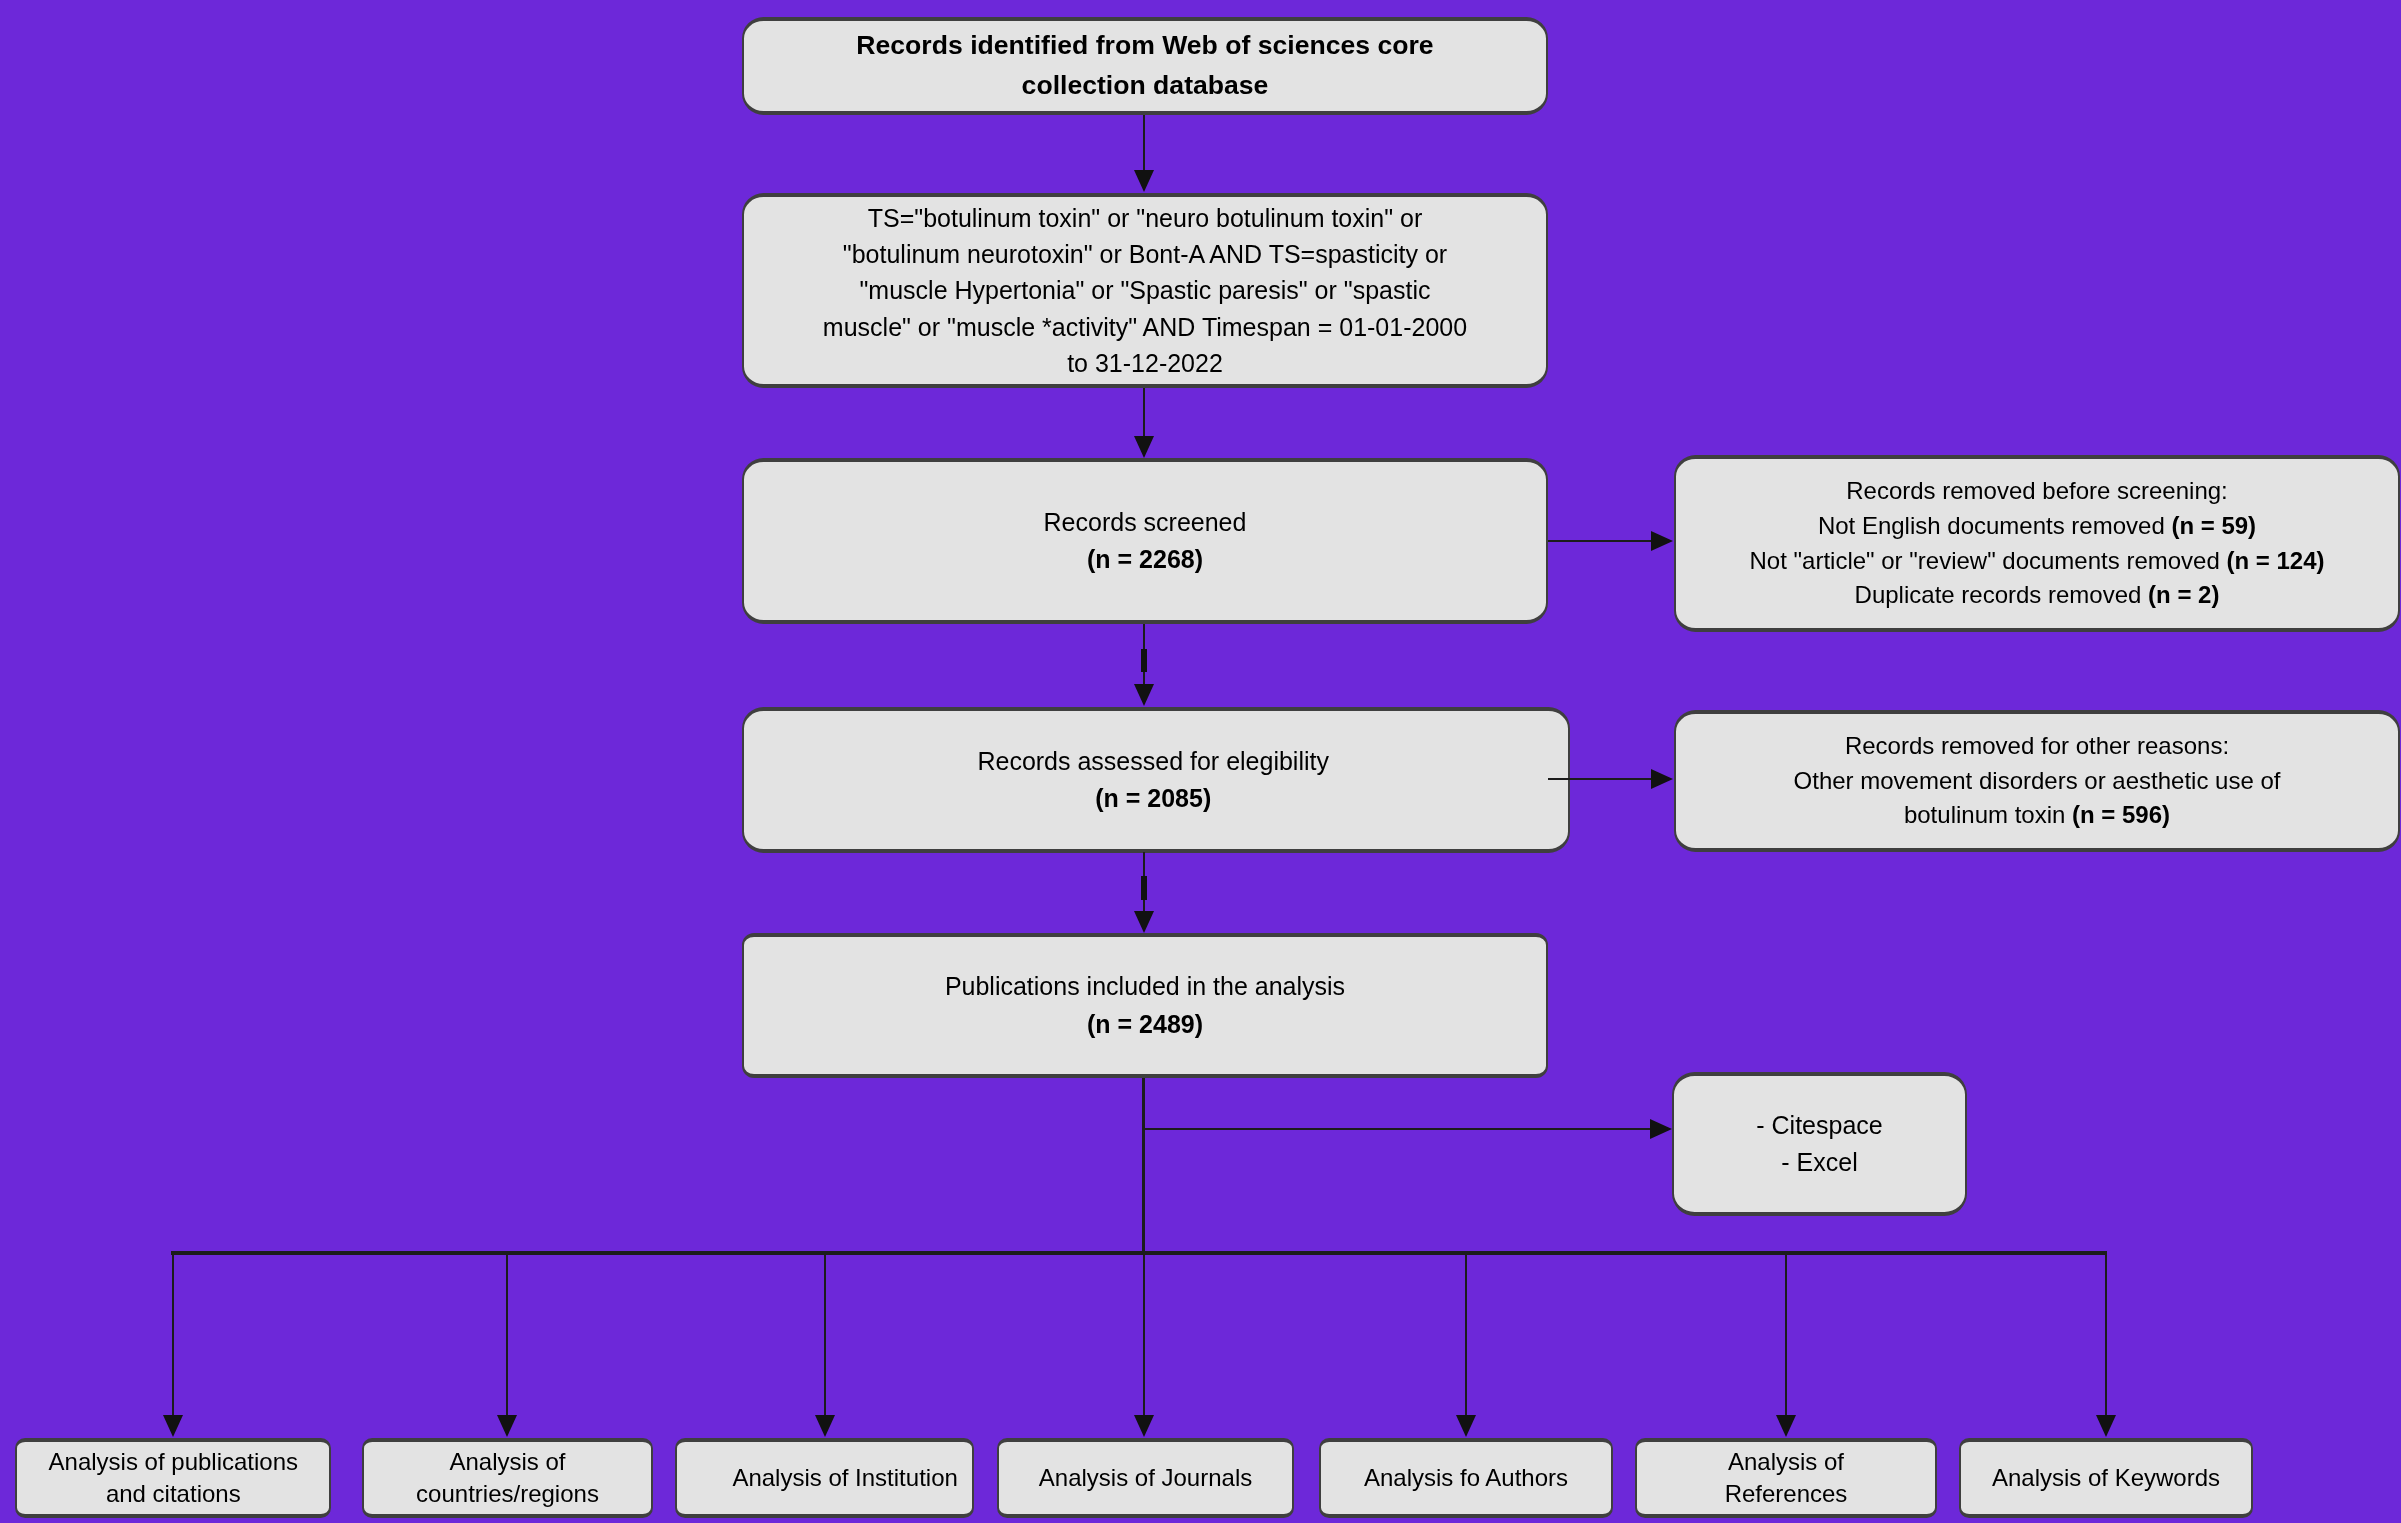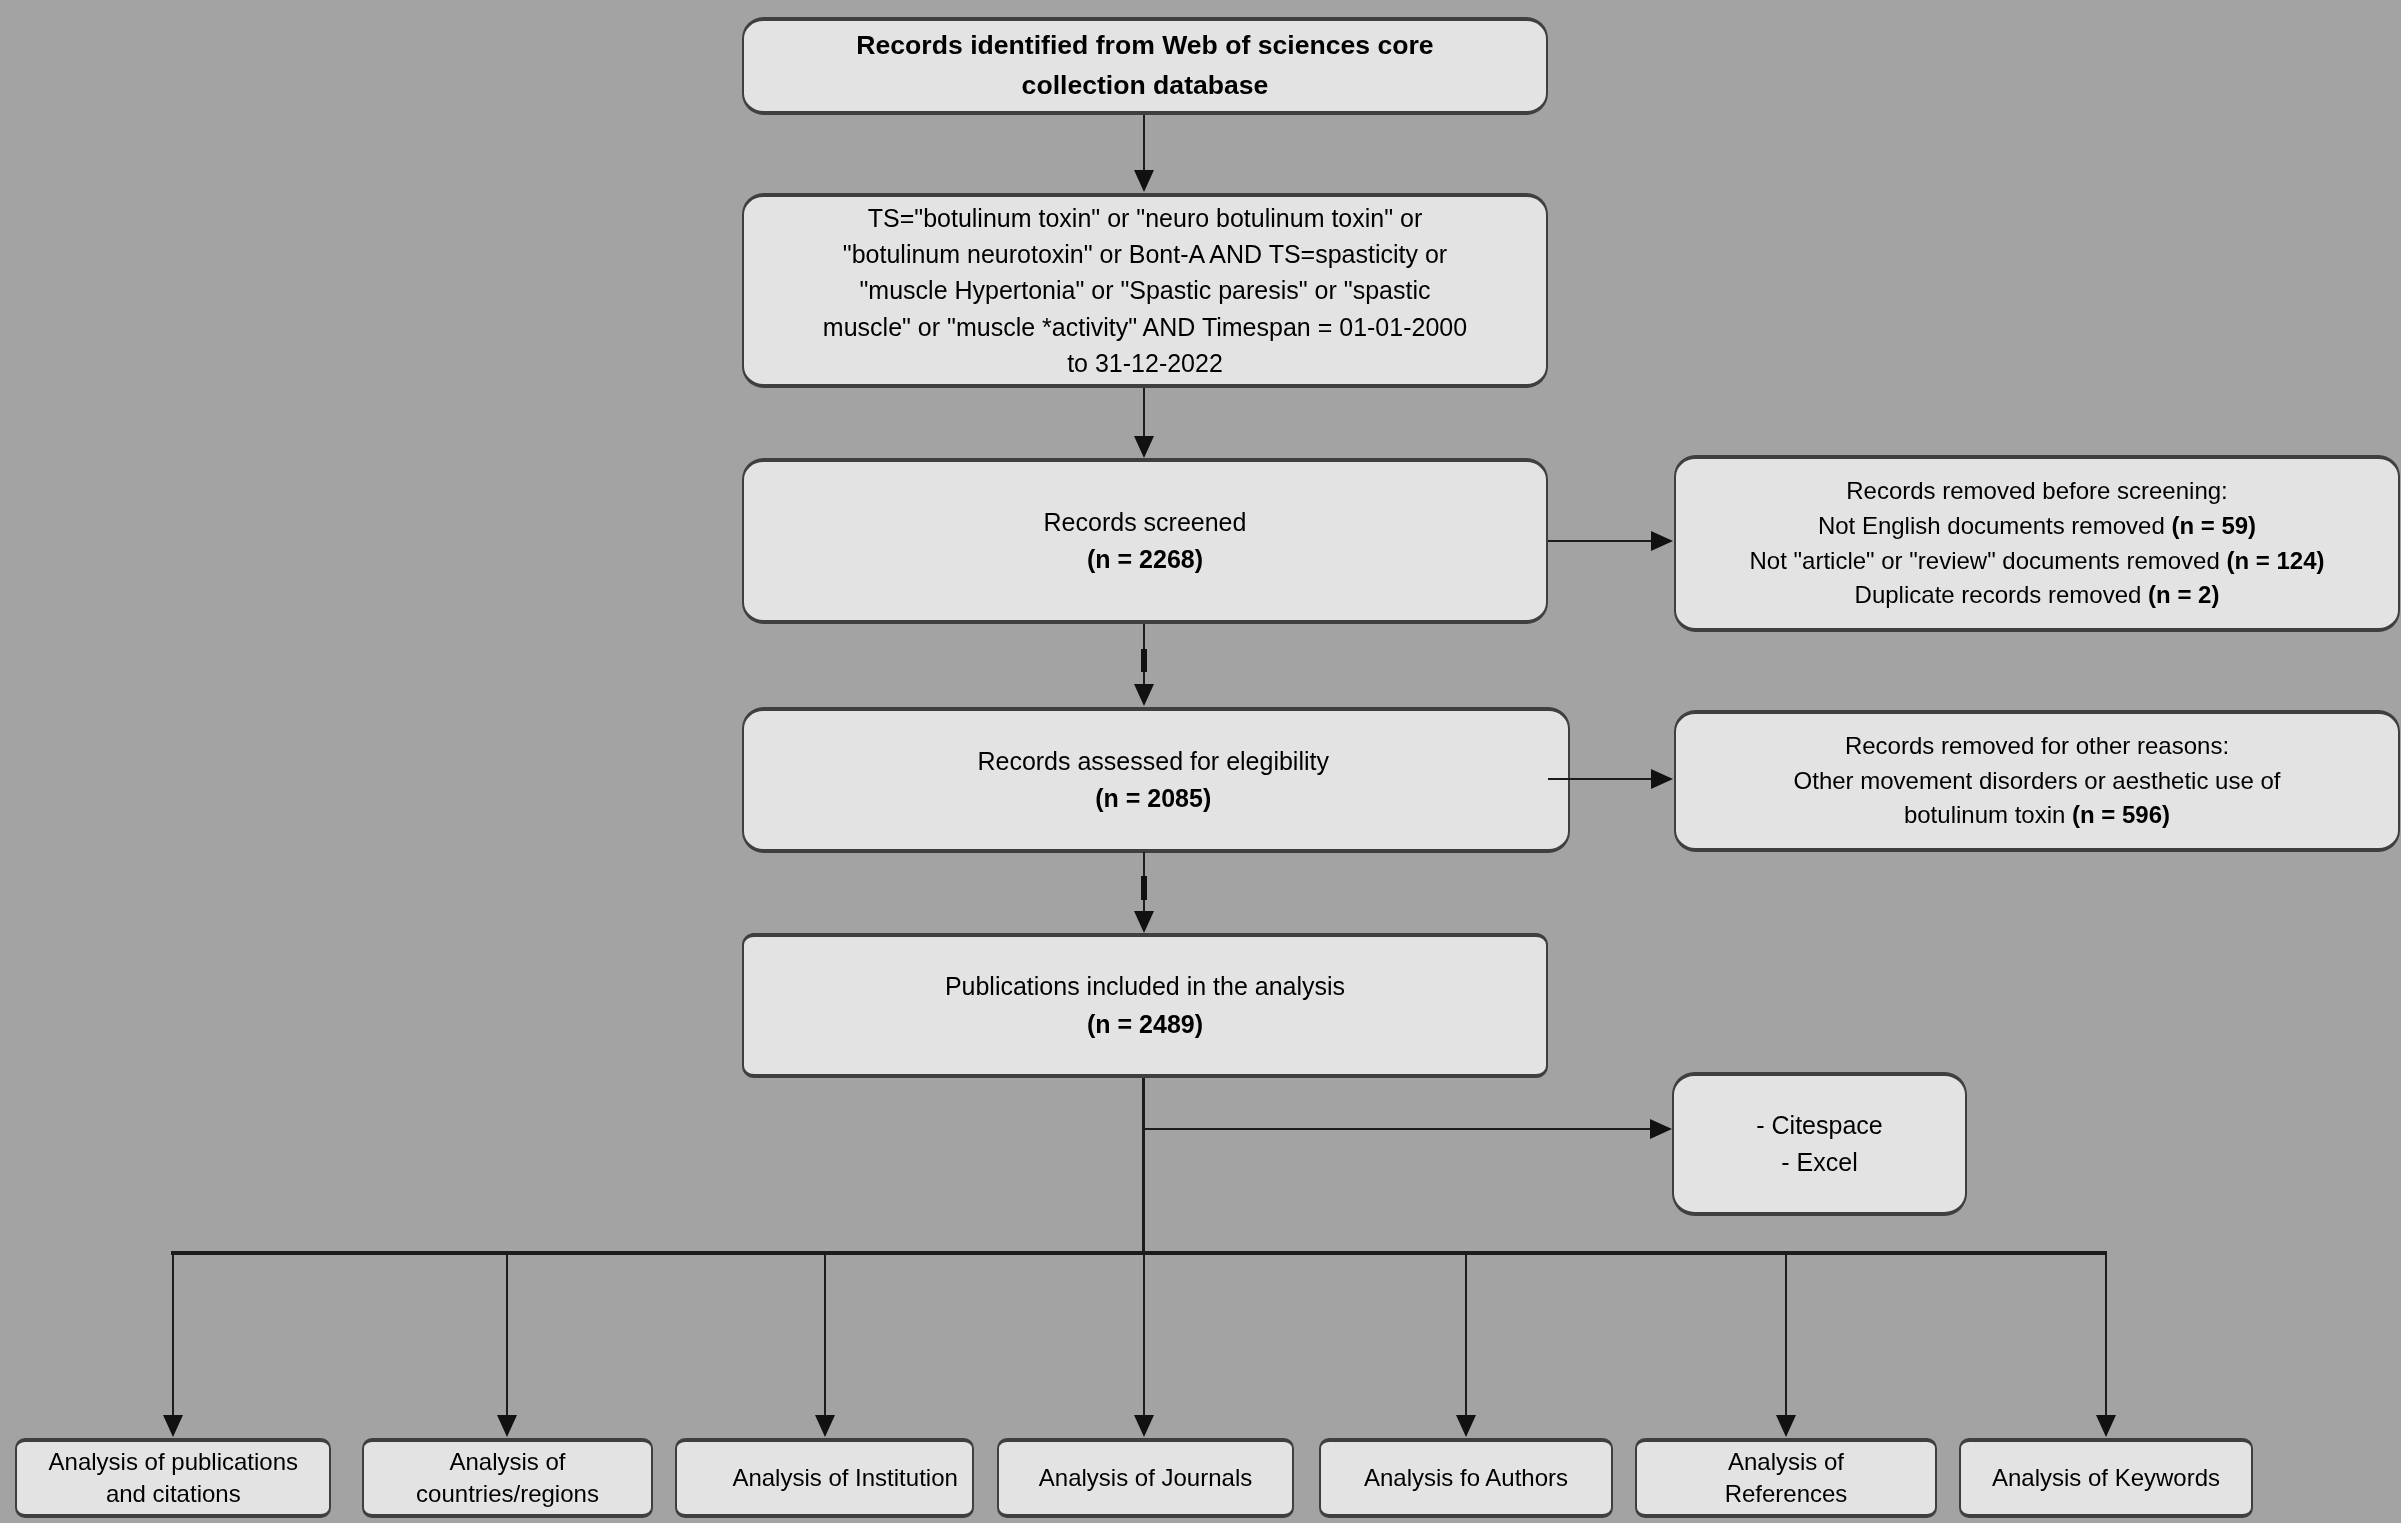--- a/index.html
+++ b/index.html
@@ -1,17 +1,17 @@
 <!DOCTYPE html>
 <html style="font-size:9px"><head>
 <meta charset="utf-8">
 <style>
   html,body{margin:0;padding:0;background:#ffffff;}
   body{font-family:"Liberation Sans", sans-serif; color:#000;}
-  .canvas{position:relative;width:2401px;height:1524px;background:#a3a3a3;overflow:hidden;text-decoration:underline;}
+  .canvas{position:relative;width:2401px;height:1524px;background:#6d28d9;overflow:hidden;text-decoration:underline;}
   .box{
     position:absolute;background:#e3e3e3;
     border:2.3px solid #3f3f3f;border-top-width:4px;border-bottom-width:4px;
     border-radius:21.5px;box-sizing:border-box;
     display:flex;flex-direction:column;align-items:center;justify-content:center;
     text-align:center;padding:4.5px 13.6px;
   }
   .box.small{border-radius:10.2px;padding:3.4px 6.8px;}
   .box.tools{border-radius:22.6px;}
   .f-top{font-size:26.6px;font-weight:700;line-height:1.5;}

